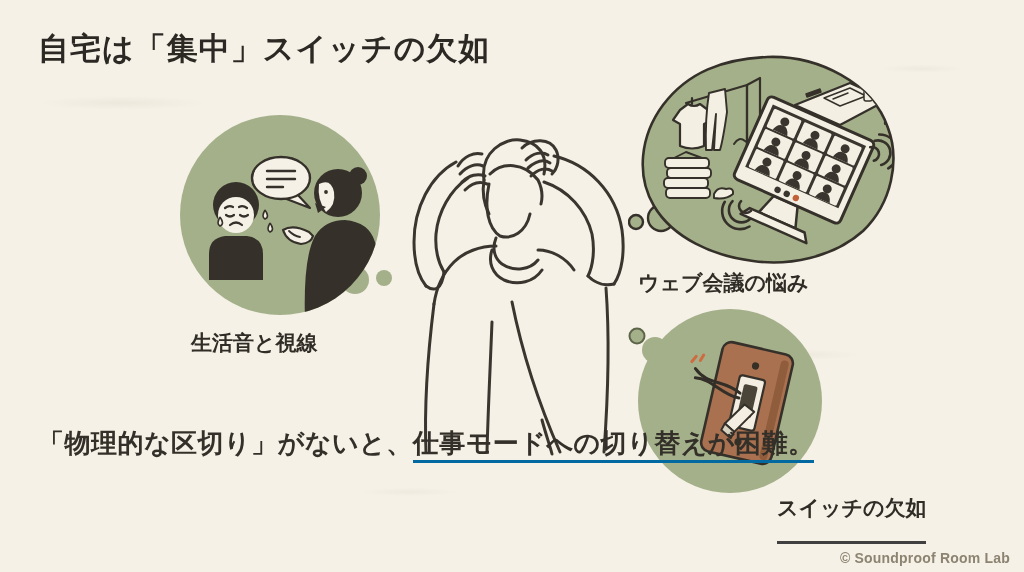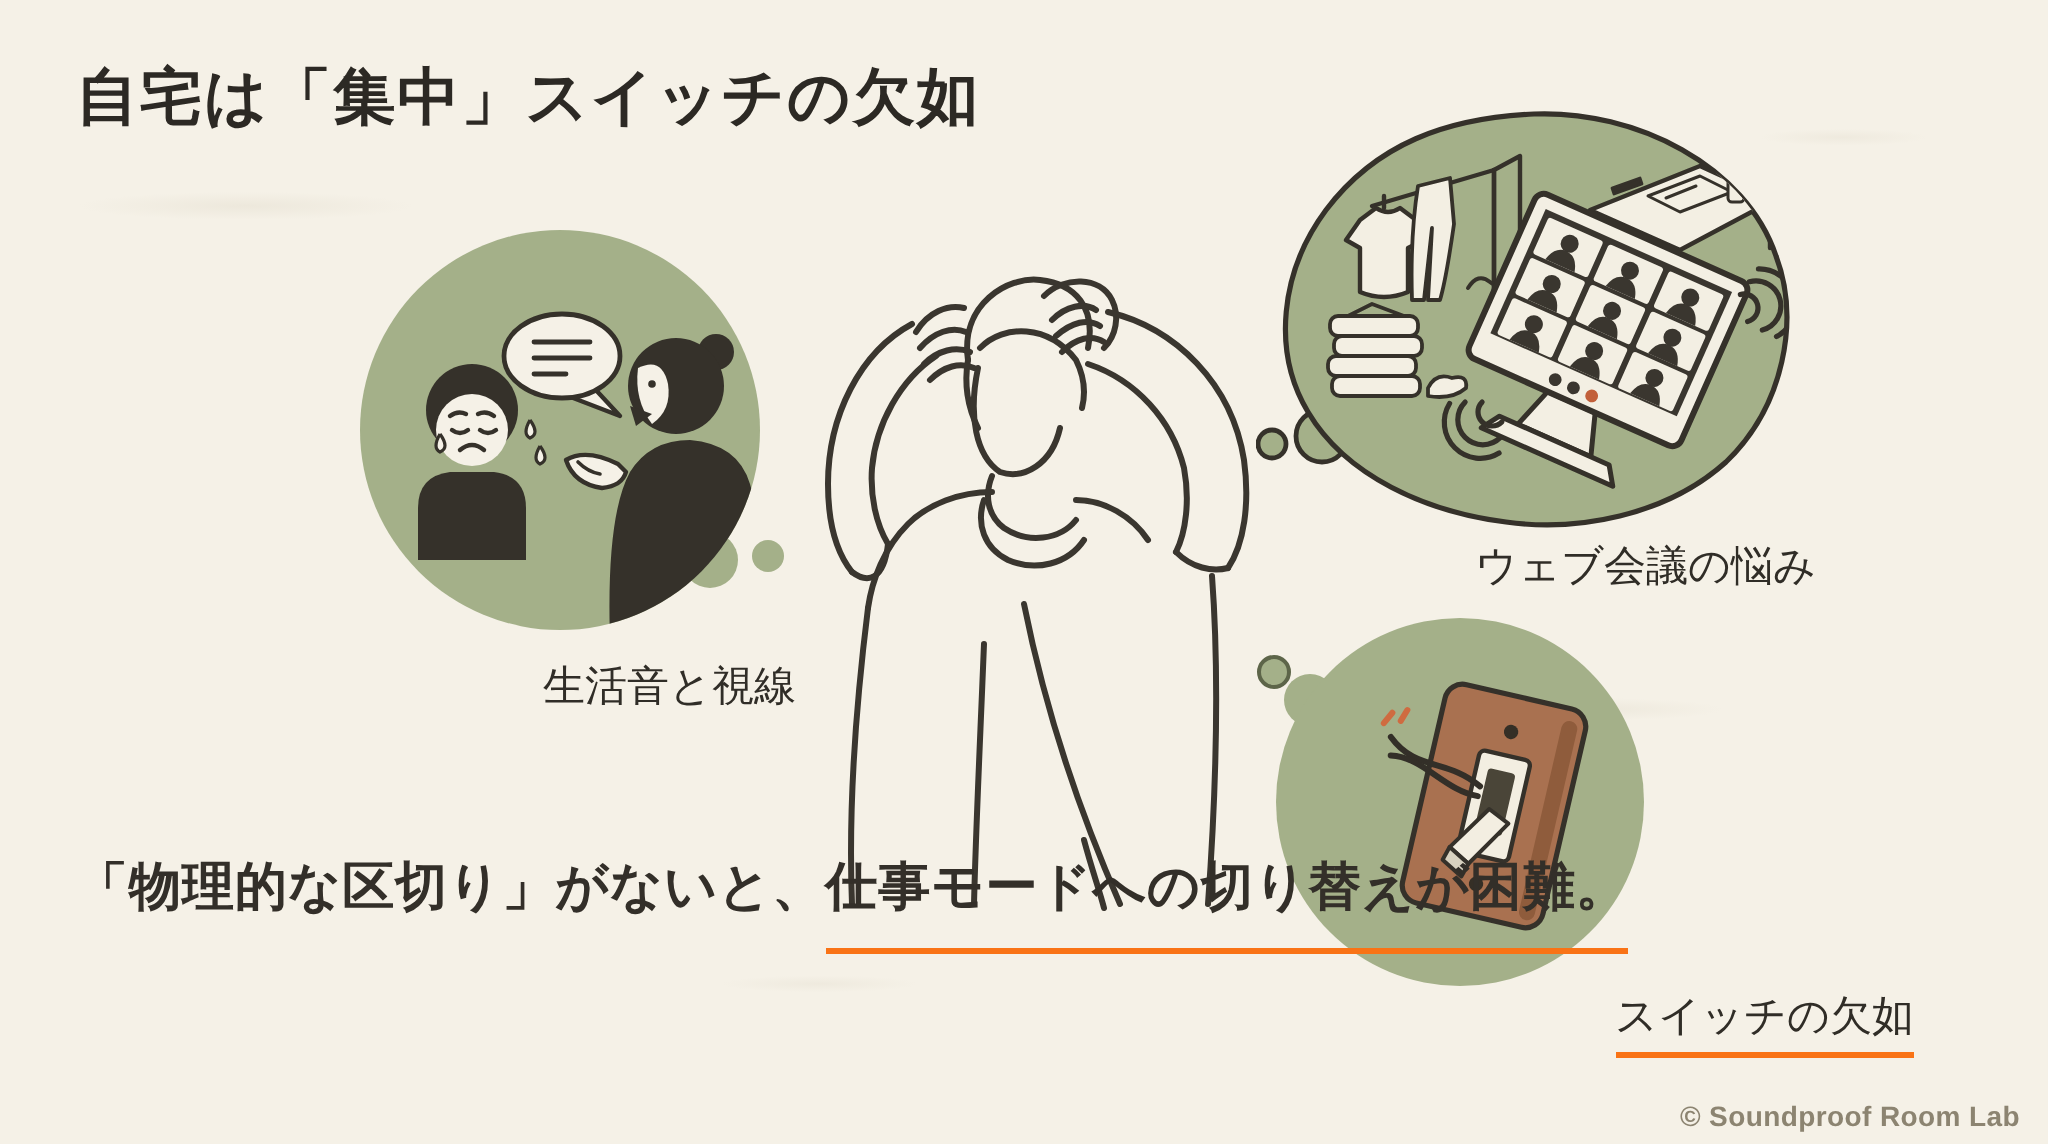--- a/index.html
+++ b/index.html
@@ -13,34 +13,34 @@
       radial-gradient(ellipse 70px 6px at 40% 86%, rgba(205,196,175,.16), transparent 70%),
       radial-gradient(ellipse 60px 6px at 90% 12%, rgba(205,196,175,.16), transparent 70%);
     position:relative;color:#35312a;
   }
   .abs{position:absolute;}
   .title{
     left:38px;top:28px;font-size:31px;font-weight:800;color:#2c2924;
     letter-spacing:1px;white-space:nowrap;
   }
   .bubble-label{
-    font-size:21px;font-weight:400;color:#302d27;text-align:right;white-space:nowrap;
-  }
-  .label-left{left:176px;top:329px;width:222px;}
+    font-size:21px;font-weight:700;color:#302d27;text-align:left;white-space:nowrap;
+  }
+  .label-left{left:191px;top:329px;width:222px;}
   .label-tr{left:638px;top:269px;width:270px;}
   .label-br{left:777px;top:494px;width:180px;}
   .label-br .u{
-    display:inline-block;border-bottom:3px solid #f97316;padding-bottom:4px;
+    display:inline-block;border-bottom:3px solid #404040;padding-bottom:19px;
   }
   .body-text{
     left:38px;top:423px;font-size:26px;line-height:40px;font-weight:600;
     color:#332f29;letter-spacing:.5px;white-space:nowrap;
   }
   .body-text .u{
-    border-bottom:3px solid #f97316;padding-bottom:16px;
+    border-bottom:3px solid #0369a1;padding-bottom:2px;
   }
   .copyright{
     right:14px;bottom:6px;font-size:14px;font-weight:700;color:#8c8471;
     letter-spacing:.2px;
   }
   svg{display:block;}
 </style>
 </head>
 <body>
 

